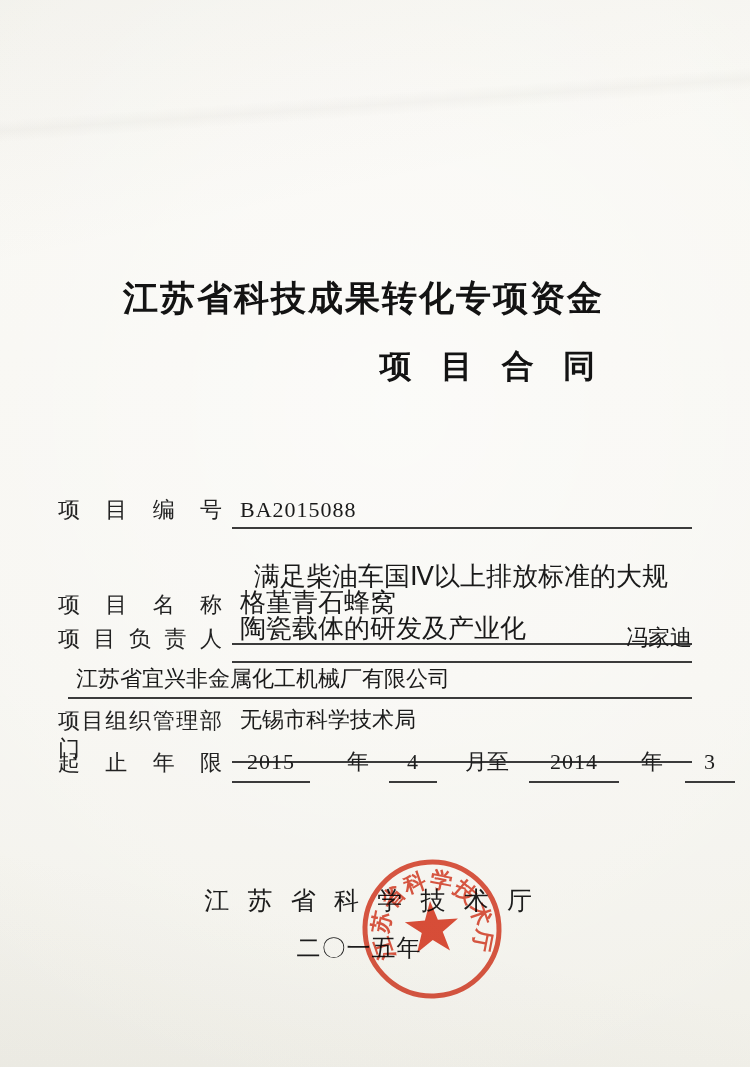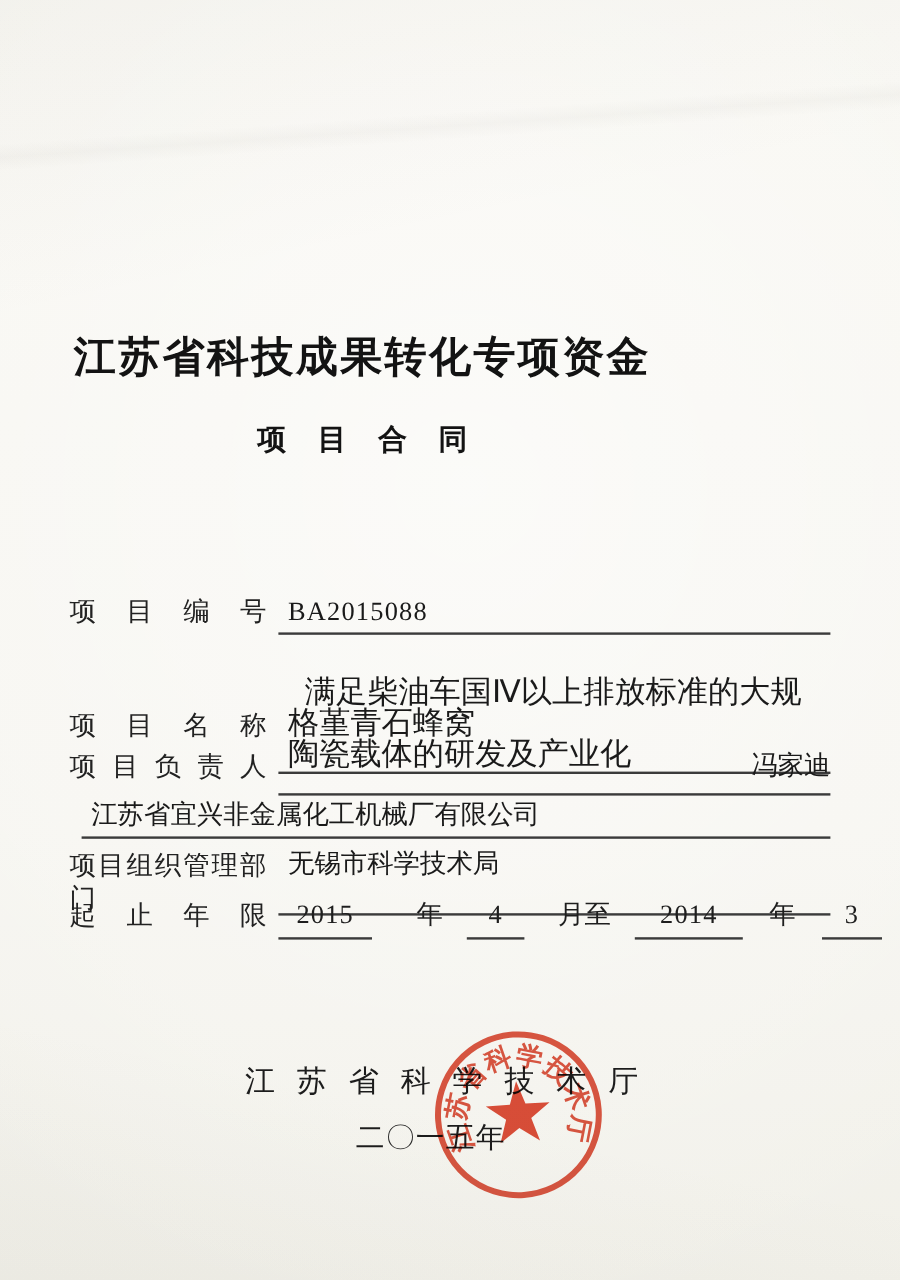--- a/index.html
+++ b/index.html
@@ -20,29 +20,29 @@
       linear-gradient(180deg, #f8f7f2 0%, #f6f5f0 65%, #f1f0e9 100%);
   }
   
   .paper::before{
     content:"";
     position:absolute;left:0;top:60px;width:100%;height:90px;
     background:linear-gradient(176deg, rgba(0,0,0,0) 42%, rgba(90,85,70,.035) 50%, rgba(0,0,0,0) 58%);
     pointer-events:none;
   }
 
-  .title-block{position:absolute;left:0;top:277px;width:604px;text-align:center;}
+  .title-block{position:absolute;left:0;top:277px;width:604px;text-align:right;}
   .title-main{
     font-family:"DejaVu Sans","Liberation Sans",sans-serif;
     font-weight:700;font-size:35px;line-height:42px;
     letter-spacing:2px;color:#131313;white-space:nowrap;
   }
   .title-sub{
     font-family:"DejaVu Sans","Liberation Sans",sans-serif;
-    font-weight:700;font-size:24px;line-height:40px;margin-top:27px;
+    font-weight:700;font-size:32px;line-height:40px;margin-top:27px;
     letter-spacing:9px;color:#131313;white-space:nowrap;
     text-indent:9px; 
   }
 
   .form-block{position:absolute;left:0;top:0;width:750px;}
   .row{position:absolute;left:58px;width:634px;display:flex;align-items:stretch;}
   .row .label{
     width:164px;flex:0 0 164px;
     font-size:22px;line-height:28px;color:#222;
     text-align:justify;text-align-last:justify;

